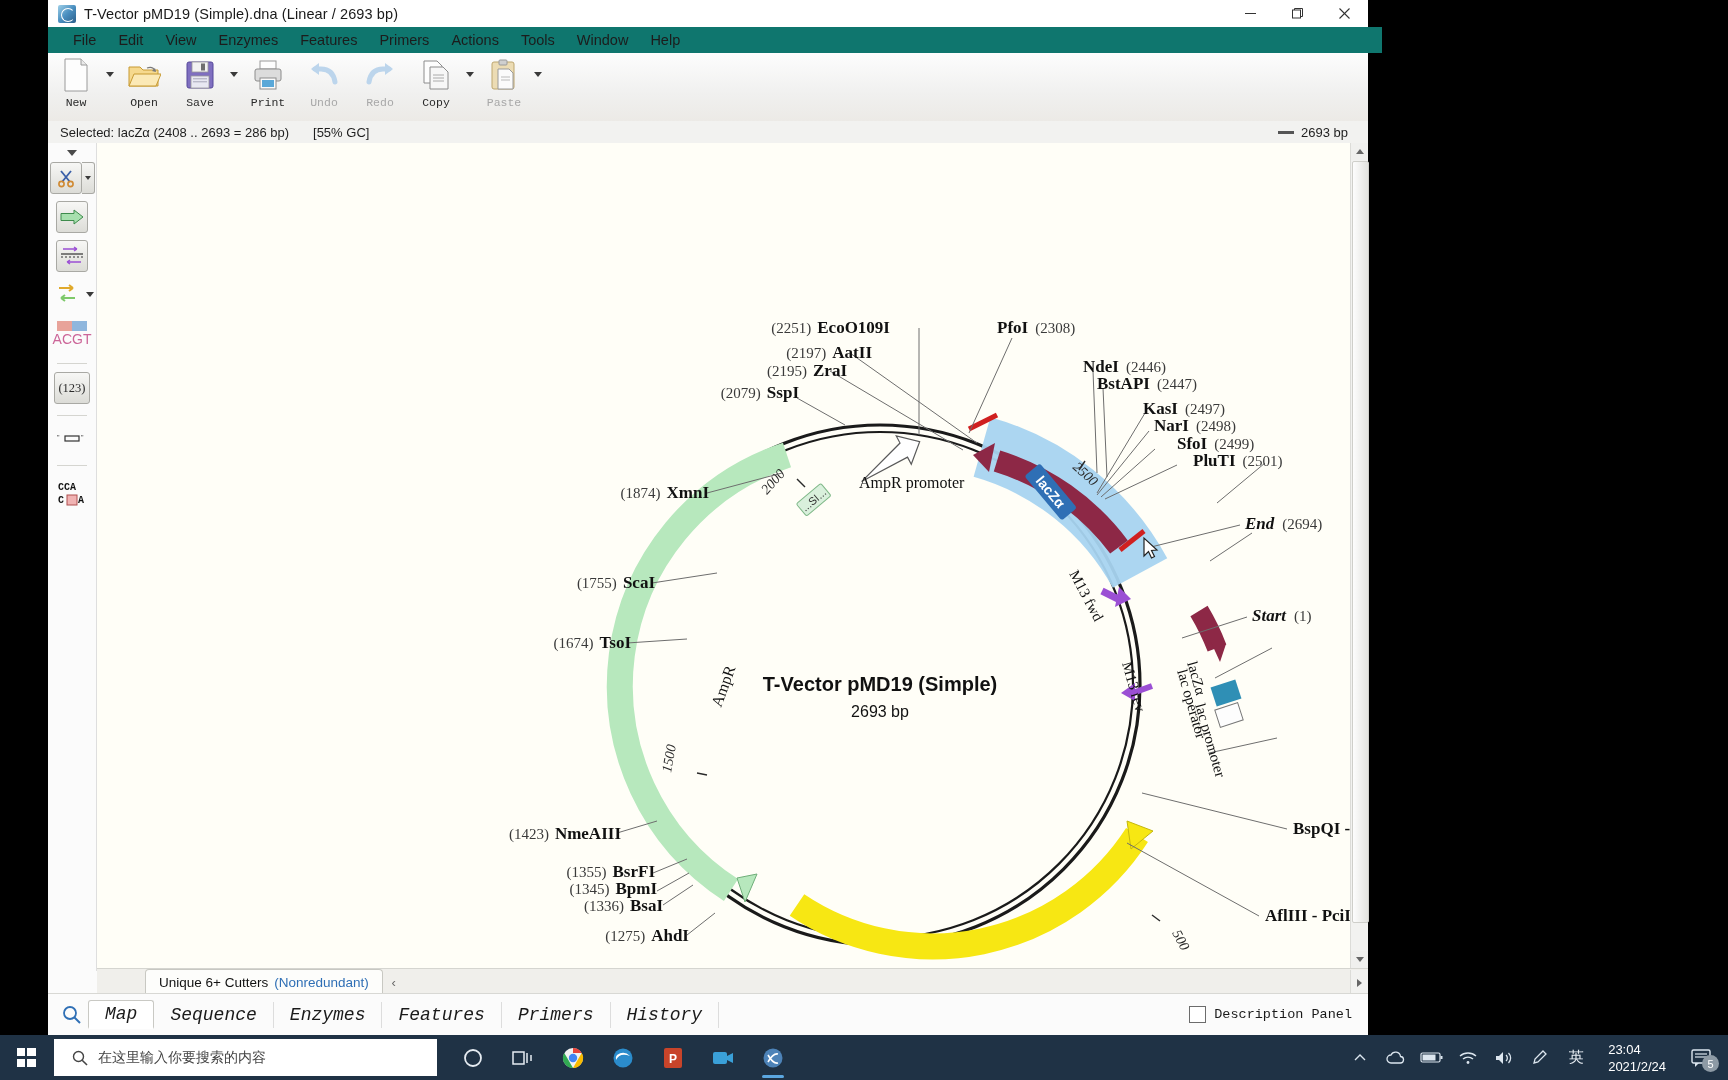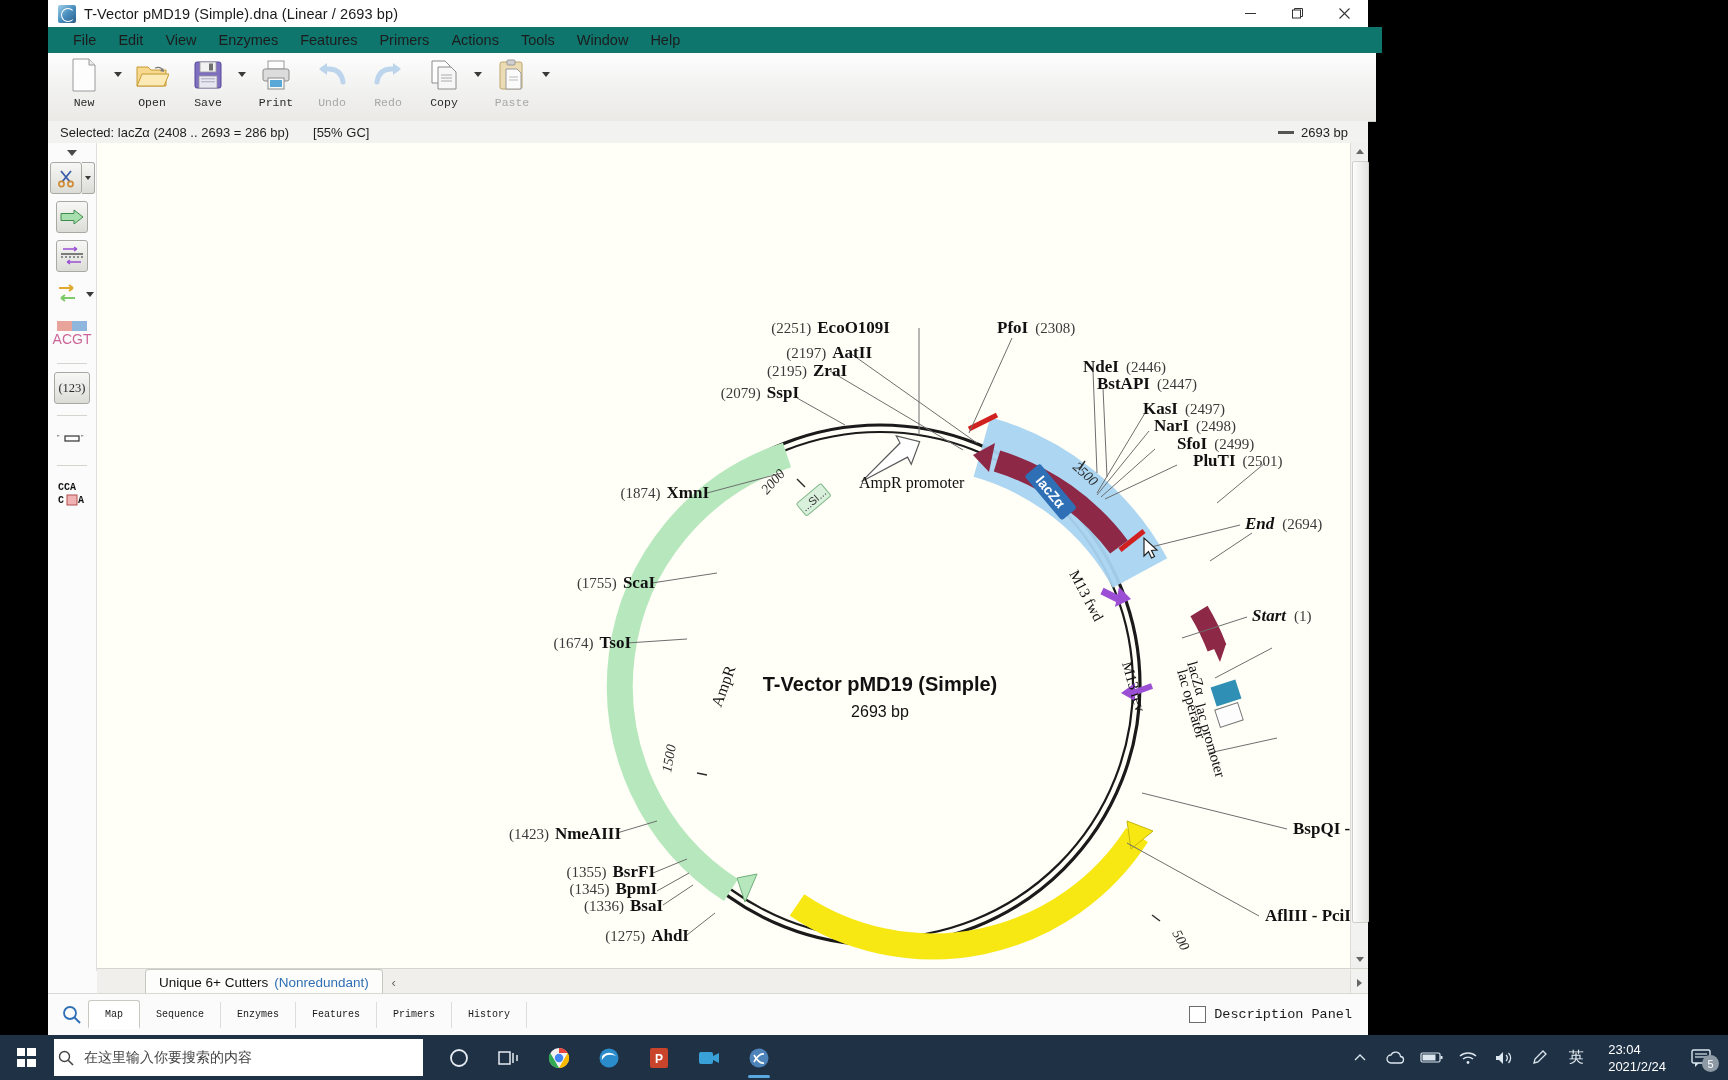--- a/index.html
+++ b/index.html
@@ -45,21 +45,21 @@
   }
   .menu-item{
     font-size:14.5px;color:#1c1c1c;padding:2px 11px;cursor:default;
   }
 
   
   .toolbar{
     position:absolute;left:0;top:53px;width:100%;height:68px;
     background:linear-gradient(#fdfdfd,#f0f0ef 60%,#eceae6);
     border-bottom:1px solid #c9c9c4;
-    display:flex;align-items:flex-start;padding-left:8px;text-align:center;
+    display:flex;align-items:flex-start;padding-left:0;text-align:center;
   }
   .tool{
     width:56px;height:64px;display:flex;flex-direction:column;align-items:center;
     justify-content:flex-start;padding-top:4px;position:relative;
   }
   .tool .glyph{height:36px;display:flex;align-items:center;justify-content:center;}
   .tool .lbl{font-size:11.5px;color:#2a2a2a;font-family:"Liberation Mono",monospace;margin-top:3px;}
   .tool.disabled .lbl{color:#a8a8a8;}
   .caret{
     width:12px;height:64px;display:flex;align-items:center;justify-content:center;
@@ -151,22 +151,23 @@
   
   .tabbar{
     position:absolute;left:0;bottom:0;width:100%;height:41px;
     background:#fbfbfb;border-top:1px solid #d8d8d4;display:flex;align-items:center;
   }
   .tabbar .mag{
     width:34px;display:flex;align-items:center;justify-content:center;margin-left:6px;
   }
   .tabbar .tab{
     height:26px;padding:0 16px;display:flex;align-items:center;
-    font-family:"Liberation Mono",monospace;font-size:10px;color:#1a1a1a;
+    font-family:"Liberation Mono",monospace;font-size:18px;color:#1a1a1a;
     border-right:1px solid #dddddd;
+    font-style:italic;
   }
   .tabbar .tab.active{
     background:#ffffff;border:1px solid #c9c9c4;border-bottom:2px solid #fff;border-radius:3px 3px 0 0;
   }
   .tabbar .descpanel{
     margin-left:auto;margin-right:16px;display:flex;align-items:center;gap:8px;
     font-family:"Liberation Mono",monospace;font-size:13.5px;color:#1a1a1a;
   }
   .tabbar .cbox{width:15px;height:15px;border:1px solid #6c6c6c;background:#fff;}
 
@@ -175,21 +176,21 @@
     position:absolute;left:0;bottom:0;width:1728px;height:45px;
     background:#1f3245;display:flex;align-items:center;
   }
   .tb-start{
     width:52px;height:45px;display:flex;align-items:center;justify-content:center;
   }
   .winlogo{width:19px;height:19px;display:grid;grid-template-columns:1fr 1fr;grid-template-rows:1fr 1fr;gap:2.5px;}
   .winlogo span{background:#fff;display:block;}
   .tb-search{
     width:365px;height:37px;background:#fff;display:flex;align-items:center;gap:10px;
-    padding-left:4px;margin-left:2px;
+    padding-left:18px;margin-left:2px;
   }
   .tb-search .stext{font-size:14px;color:#444;}
   .tb-icons{display:flex;align-items:center;gap:6px;margin-left:14px;}
   .tbi{width:44px;height:45px;display:flex;align-items:center;justify-content:center;position:relative;}
   .tbi.act:after{content:"";position:absolute;bottom:2px;left:11px;width:22px;height:3px;background:#5ba7e0;border-radius:2px;}
   .tray{margin-left:auto;display:flex;align-items:center;gap:4px;padding-right:6px;}
   .tray .ti{width:32px;height:45px;display:flex;align-items:center;justify-content:center;color:#e8eef4;font-size:15px;}
   .clock{
     color:#fff;font-size:13px;line-height:17px;text-align:left;padding:0 12px;
   }

